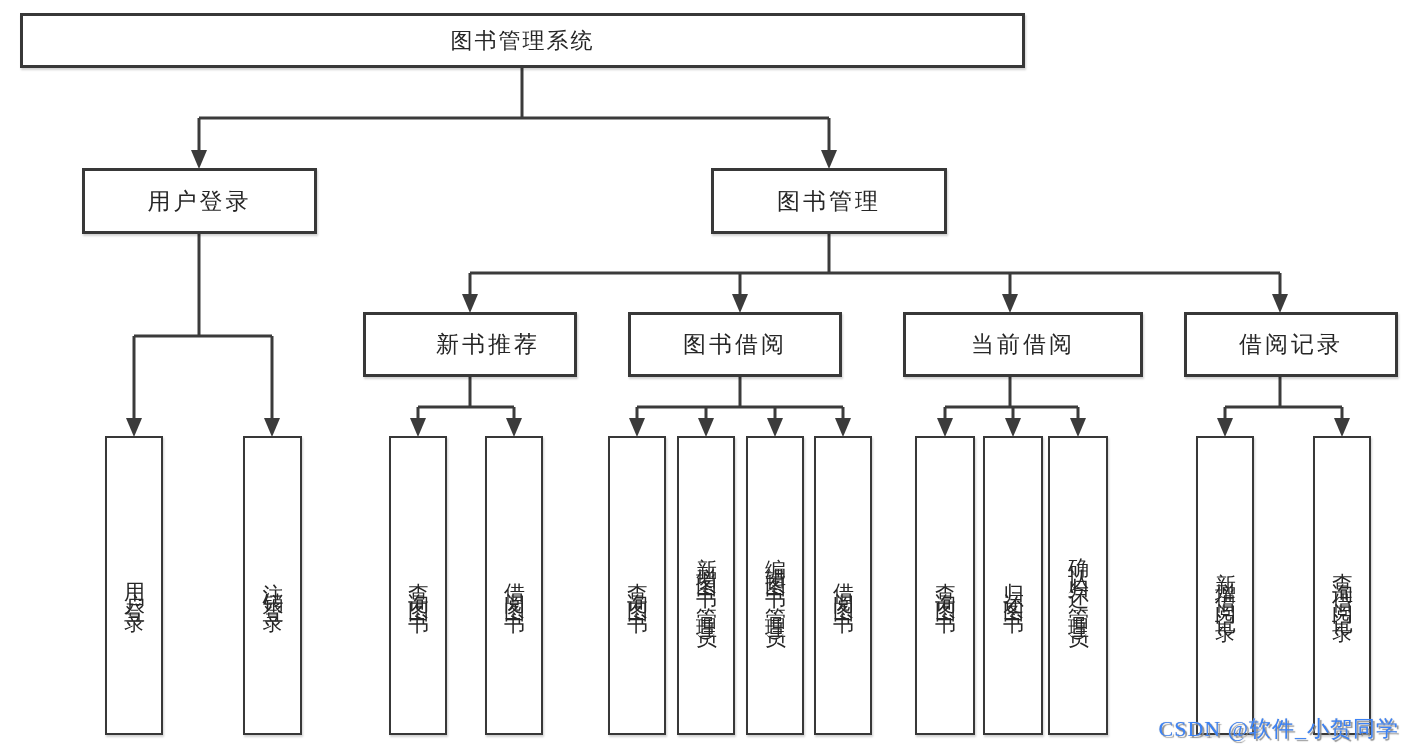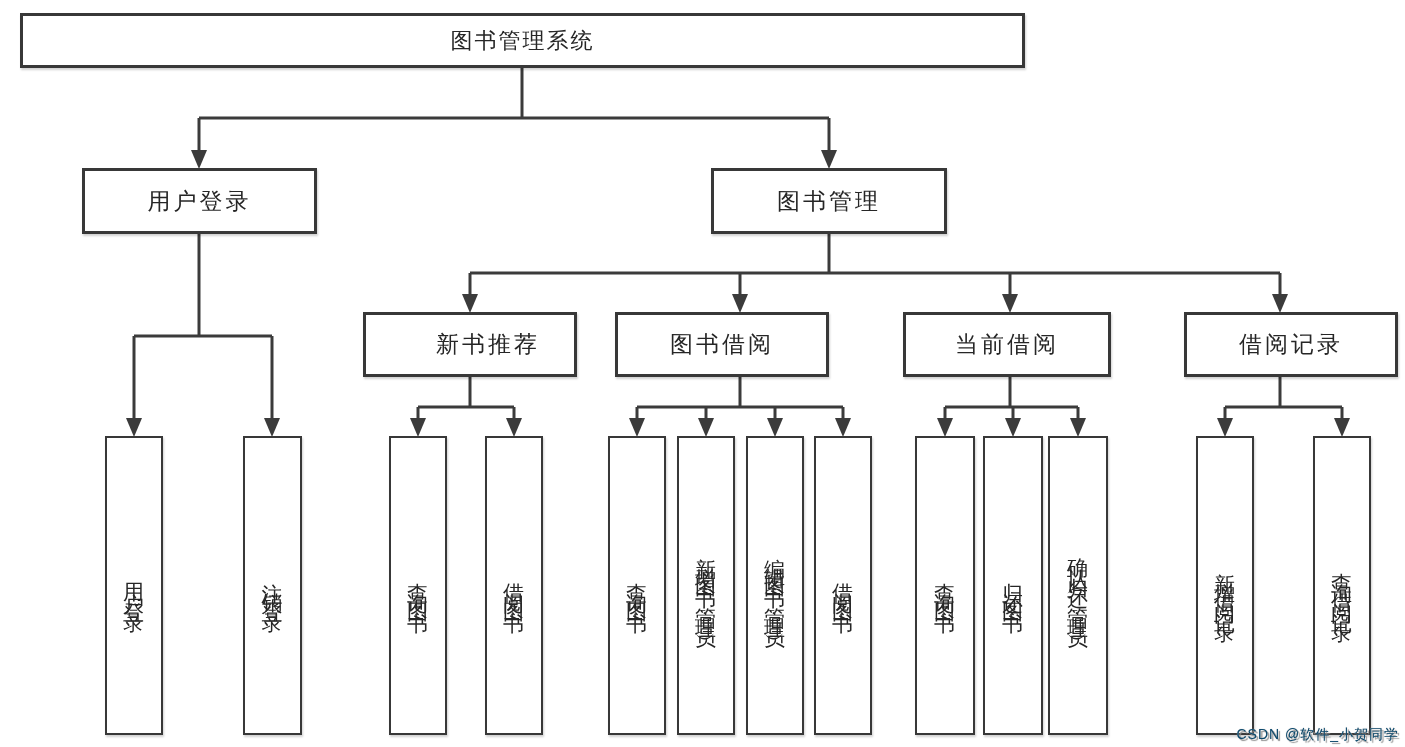--- a/index.html
+++ b/index.html
@@ -1,20 +1,20 @@
 <!DOCTYPE html>
 <html><head>
 <meta charset="utf-8">
 <style>
   html,body{margin:0;padding:0;background:#ffffff;}
   #stage{
     position:relative;
     width:1405px;height:747px;
     background:#ffffff;
-    font-family:Liberation Sans, sans-serif;
+    font-family:Liberation Serif, serif;
     overflow:hidden;
   }
   #wires{position:absolute;left:0;top:0;width:1405px;height:747px;}
   #wires path{stroke:#3b3b3b;stroke-width:3;fill:none;}
   #wires polygon{fill:#3b3b3b;stroke:none;}
   .node{
     position:absolute;
     box-sizing:border-box;
     background:#ffffff;
     border:3px solid #383838;
@@ -39,22 +39,22 @@
     writing-mode:vertical-rl;
     text-orientation:mixed;
     font-size:21px;
     letter-spacing:10px;
     line-height:1;
     white-space:nowrap;
   }
   #watermark{
     position:absolute;
     right:6px;bottom:3px;
-    font-size:14px;
-    color:#0c4a6e;
+    font-size:22px;
+    color:#3b82f6;
     text-shadow:2px 2px 1px #8f8f8f, 0 0 1px #b5b5b5;
     letter-spacing:1px;
     z-index:3;
   }
 </style>
 </head>
 <body>
 
 <div id="stage">
 
@@ -127,24 +127,24 @@
   <div class="node lvl" style="left:82px;top:168px;width:235px;height:66px;">
     <span>用户登录</span>
   </div>
   <div class="node lvl" style="left:711px;top:168px;width:236px;height:66px;text-align:right;">
     <span>图书管理</span>
   </div>
 
   <div class="node lvl" style="left:363px;top:312px;width:214px;height:65px;padding-left:36px;">
     <span>新书推荐</span>
   </div>
-  <div class="node lvl" style="left:615px;top:312px;width:214px;height:65px;">
+  <div class="node lvl" style="left:628px;top:312px;width:214px;height:65px;">
     <span>图书借阅</span>
   </div>
-  <div class="node lvl" style="left:903px;top:312px;width:208px;height:65px;text-align:right;">
+  <div class="node lvl" style="left:903px;top:312px;width:240px;height:65px;text-align:right;">
     <span>当前借阅</span>
   </div>
   <div class="node lvl" style="left:1184px;top:312px;width:214px;height:65px;">
     <span>借阅记录</span>
   </div>
 
   <div class="leaf" style="left:105px;top:436px;width:58px;height:299px;">
     <span class="vtext">用户登录</span>
   </div>
   <div class="leaf" style="left:243px;top:436px;width:59px;height:299px;">

